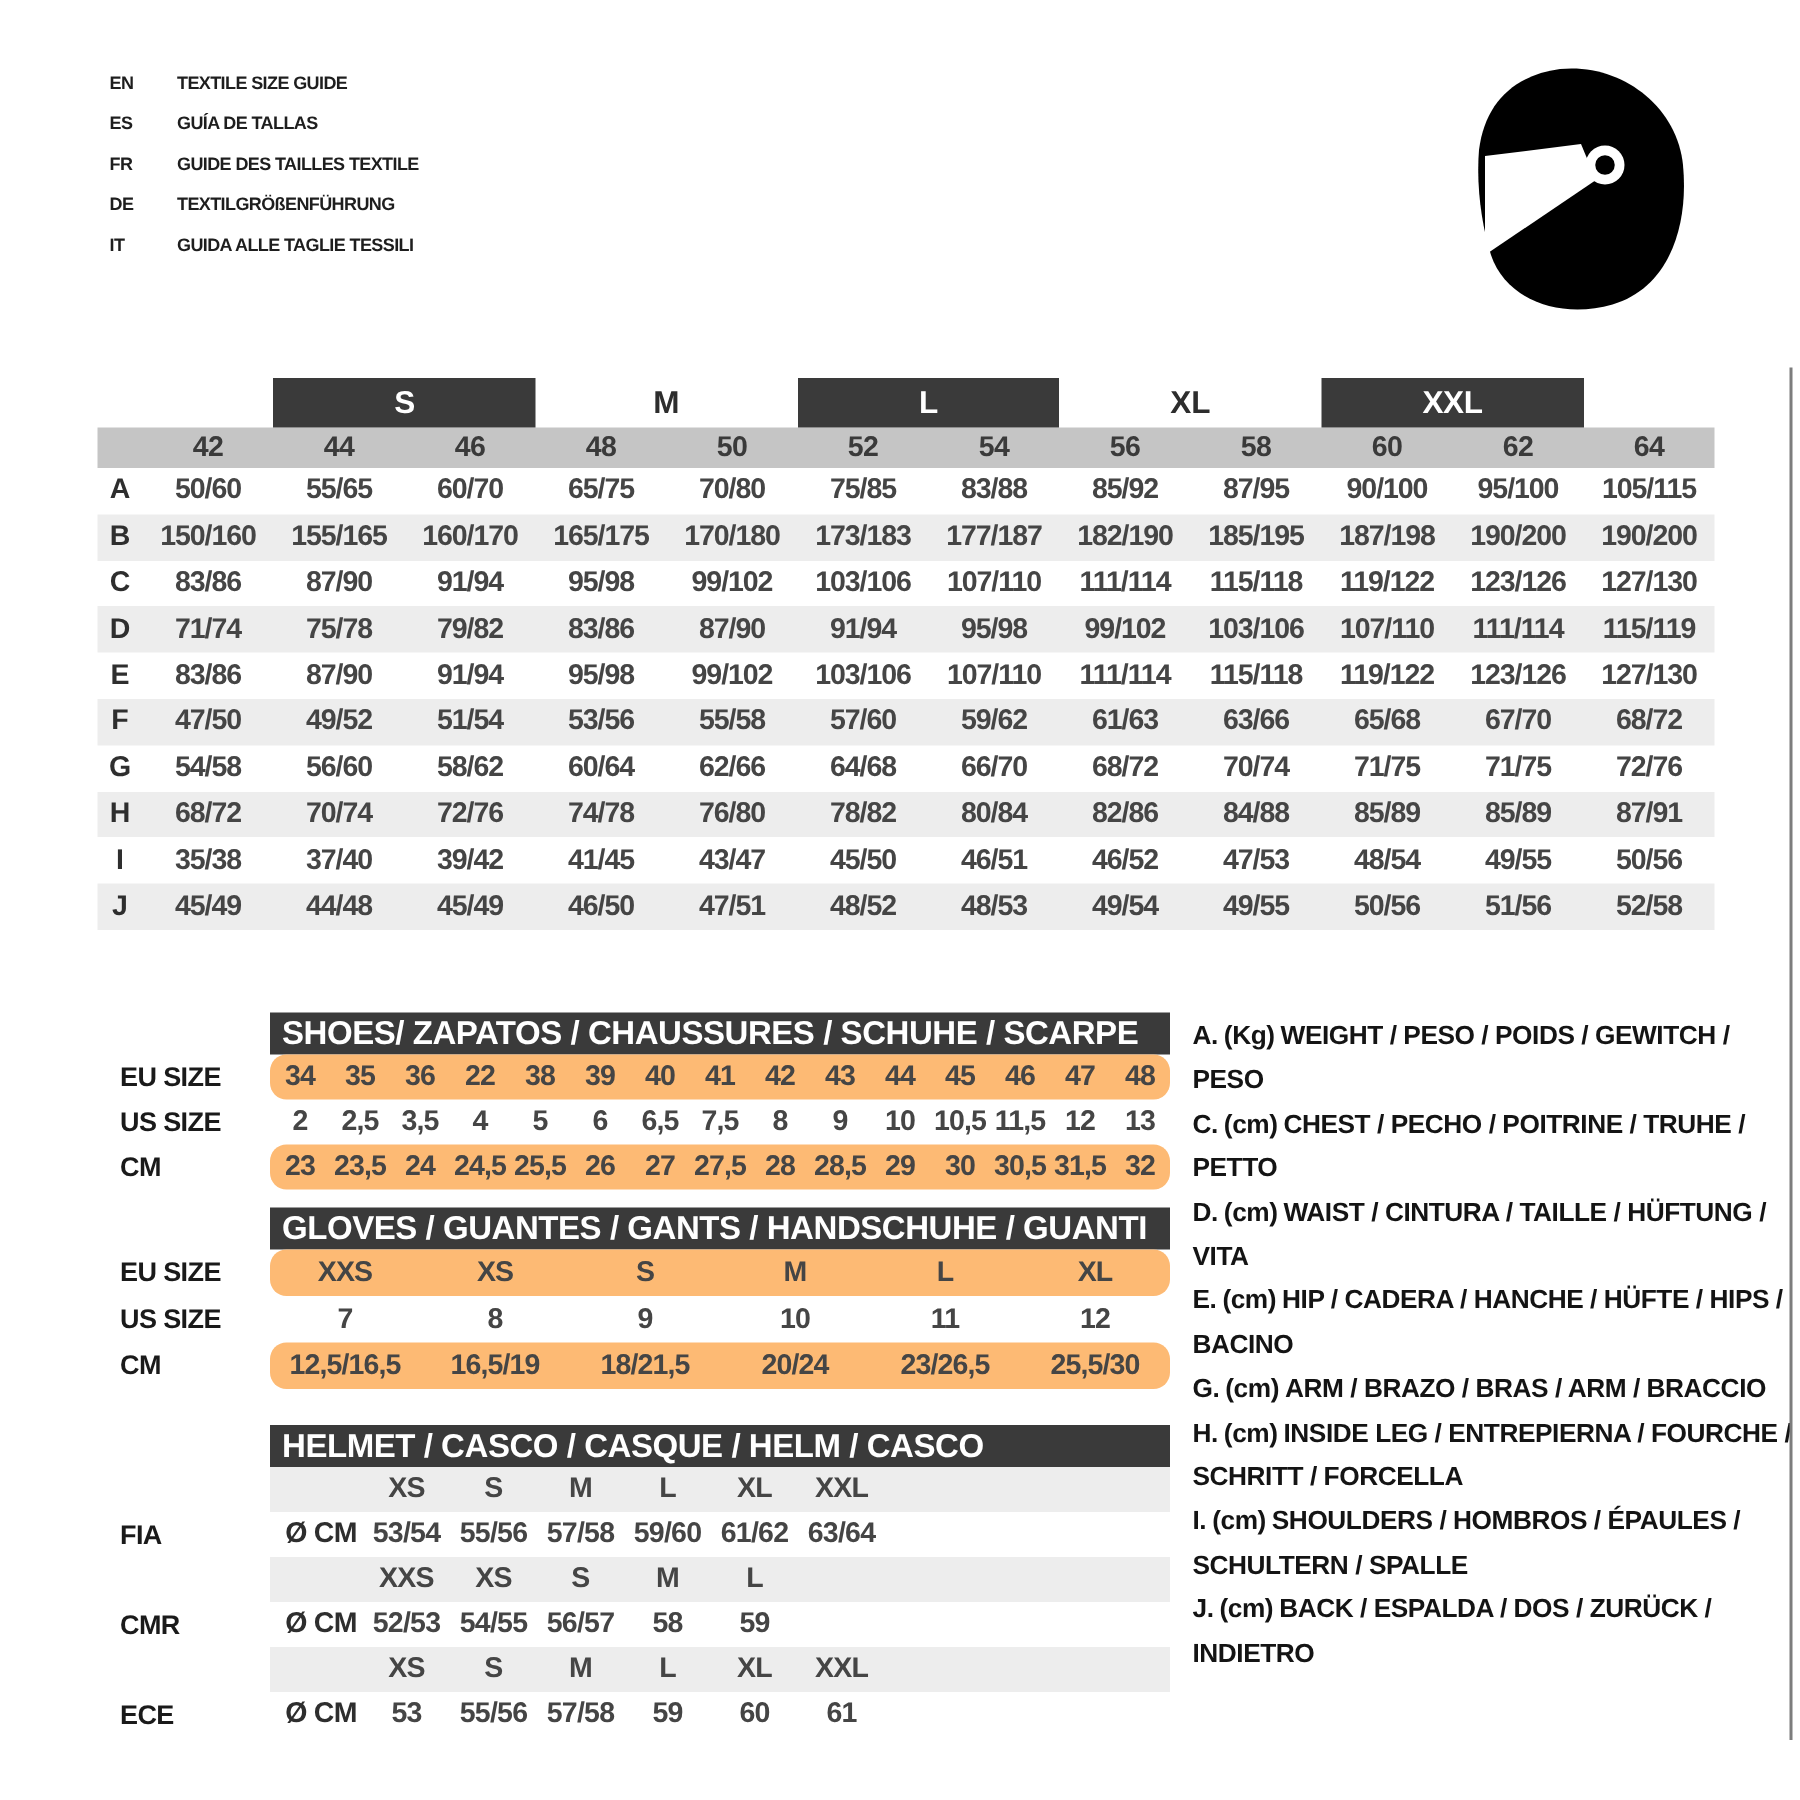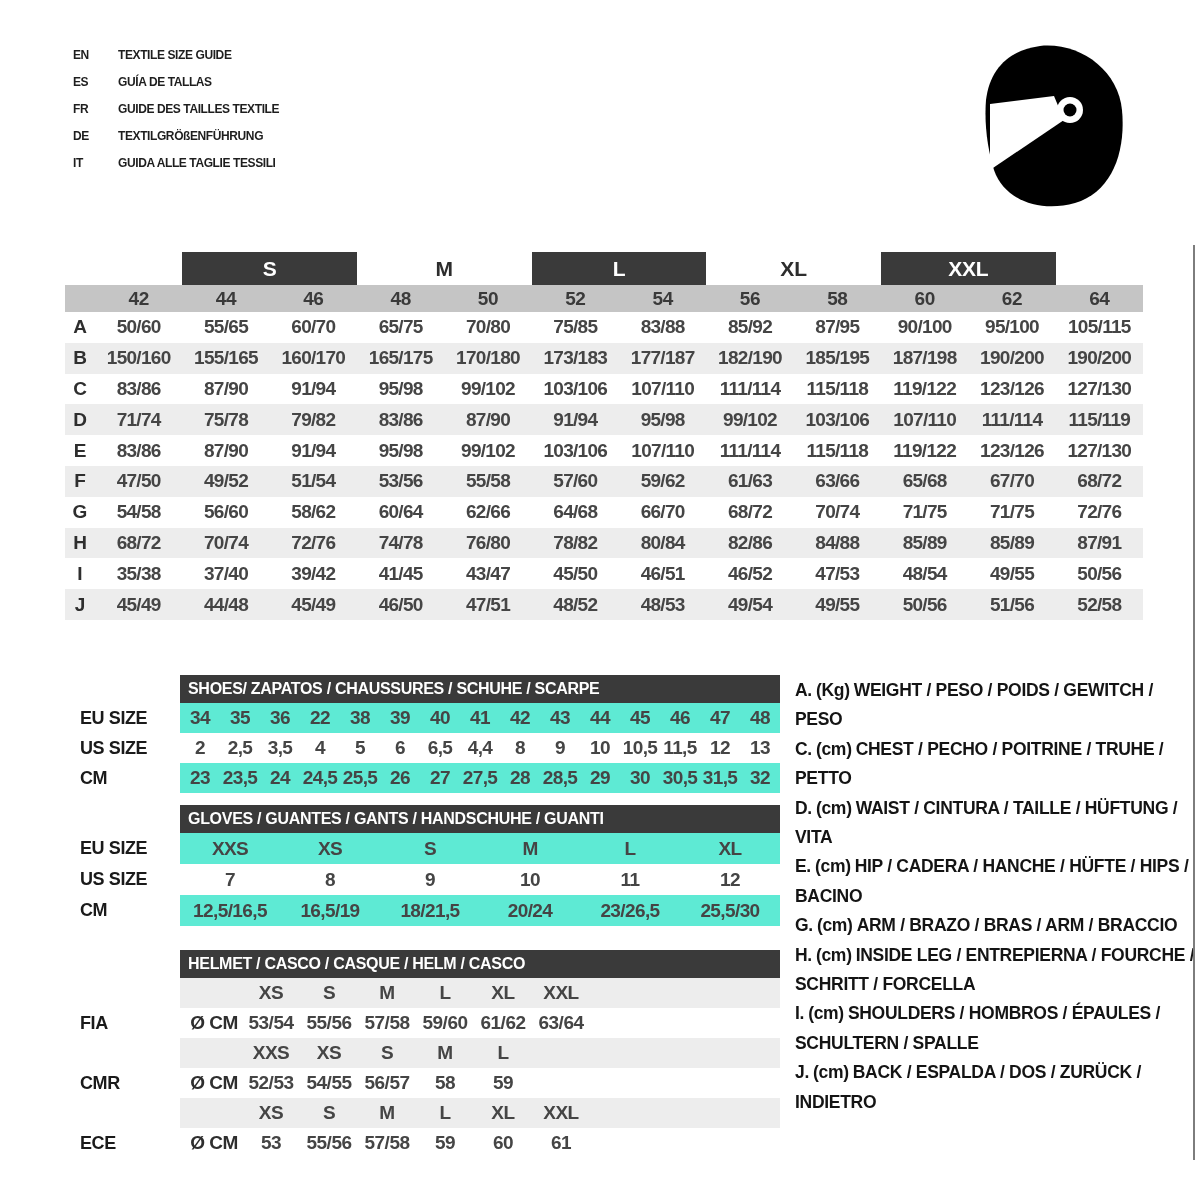--- a/index.html
+++ b/index.html
@@ -22,27 +22,27 @@
   .group-box{background:#3a3a3a;color:#fff;display:flex;align-items:center;justify-content:center;font-size:21px;letter-spacing:-0.3px;}
   .group-text{color:#2d2d2d;display:flex;align-items:center;justify-content:center;font-size:21px;}
   .size-band{background:#c5c5c5;height:27px;}
   .band-cell{display:flex;align-items:center;justify-content:center;font-size:19px;color:#3a3a3a;letter-spacing:-0.4px;}
   .mrow{height:30.8px;}
   .mrow.shade{background:#ededed;}
   .mcell{display:flex;align-items:center;justify-content:center;font-size:19px;color:#454545;letter-spacing:-0.7px;}
   .mletter{color:#2e2e2e;letter-spacing:0;}
 
   
-  .tbar{height:28px;background:#3a3a3a;color:#fff;font-size:16px;display:flex;align-items:center;padding-left:8px;letter-spacing:-0.3px;}
+  .tbar{height:28px;background:#3a3a3a;color:#fff;font-size:22px;display:flex;align-items:center;padding-left:8px;letter-spacing:-0.3px;}
   .shoes-table{position:absolute;left:180px;top:675px;width:600px;}
   .gloves-table{position:absolute;left:180px;top:805px;width:600px;}
   .helmet-table{position:absolute;left:180px;top:950px;width:600px;}
   .srow{position:relative;display:grid;align-items:center;height:30px;font-size:19px;color:#454545;letter-spacing:-0.6px;}
   .gloves-table .srow{height:31px;}
-  .srow.shade{background:#5eead4;}
+  .srow.shade{background:#fdba74;border-radius:11px;}
   .cols15{grid-template-columns:repeat(15,40px);}
   .cols6{grid-template-columns:repeat(6,100px);}
   .scell{text-align:center;}
   .row-label{position:absolute;left:-100px;width:96px;color:#1a1a1a;font-size:18px;letter-spacing:-0.4px;text-align:left;}
   .hrow{position:relative;display:grid;grid-template-columns:62px repeat(6,58px) 1fr;align-items:center;height:30px;font-size:19px;color:#454545;letter-spacing:-0.5px;}
   .hrow.shade{background:#ededed;}
   .hcell{text-align:center;}
   .hunit{text-align:center;padding-left:6px;color:#2e2e2e;}
 
   
@@ -288,21 +288,21 @@
         </div>
         <div class="srow cols15">
           <div class="row-label">US SIZE</div>
           <div class="scell">2</div>
           <div class="scell">2,5</div>
           <div class="scell">3,5</div>
           <div class="scell">4</div>
           <div class="scell">5</div>
           <div class="scell">6</div>
           <div class="scell">6,5</div>
-          <div class="scell">4,4</div>
+          <div class="scell">7,5</div>
           <div class="scell">8</div>
           <div class="scell">9</div>
           <div class="scell">10</div>
           <div class="scell">10,5</div>
           <div class="scell">11,5</div>
           <div class="scell">12</div>
           <div class="scell">13</div>
         </div>
         <div class="srow cols15 shade">
           <div class="row-label">CM</div>

